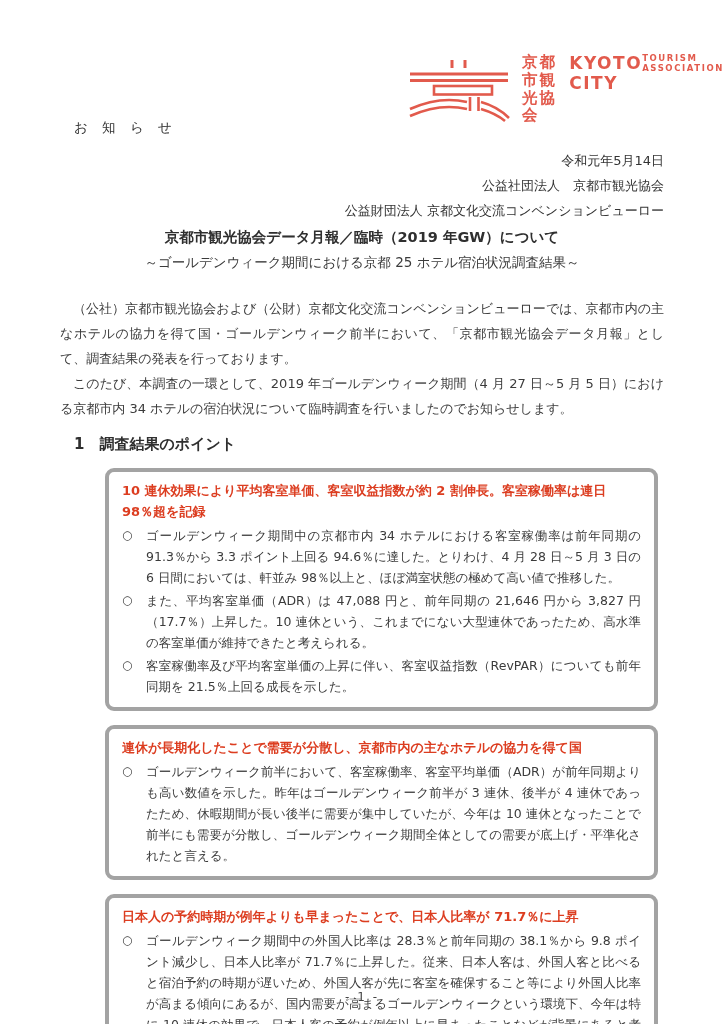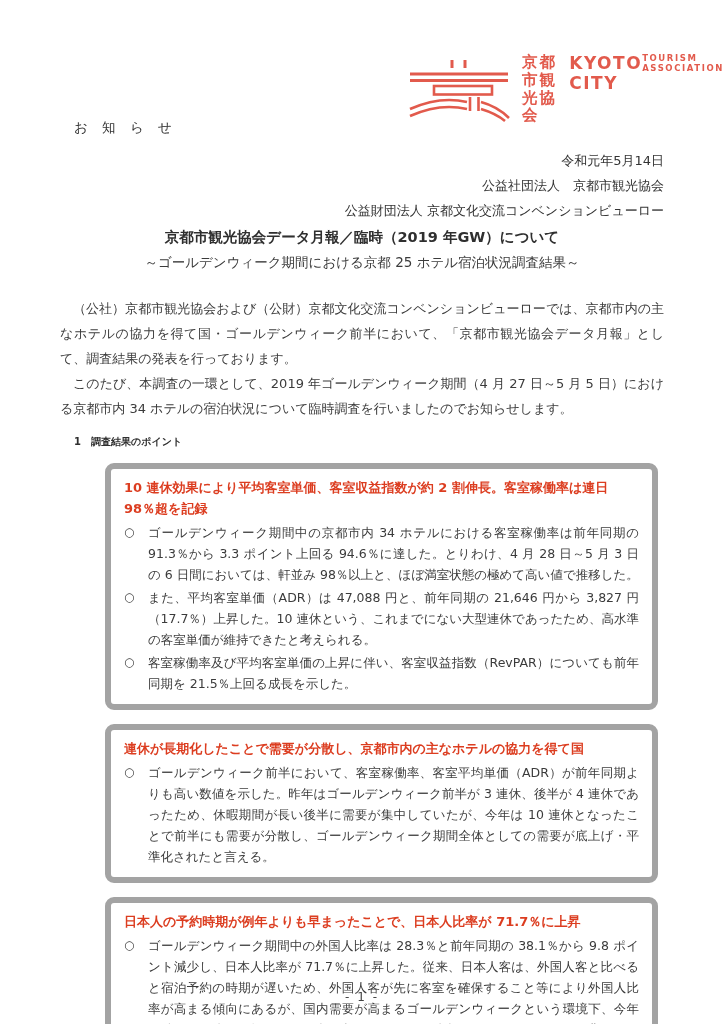--- a/index.html
+++ b/index.html
@@ -78,30 +78,30 @@
     width:604px;
   }
   .content p.intro{
     margin:0;
     font-size:13px;
     line-height:25px;
     text-align:justify;
   }
   .section-heading{
     margin:14px 0 0 14px;
-    font-size:10px;
+    font-size:15px;
     font-weight:bold;
     color:#2f2f2f;
   }
   
   .point-box{
     box-sizing:border-box;
     margin:14px 0 12px 45px;
     width:553px;
-    border:6px solid #a3a3a3;
+    border:4px solid #a3a3a3;
     border-radius:9px;
     padding:8px 13px 10px 13px;
     background:#fff;
   }
   .box-headline{
     font-size:13px;
     font-weight:bold;
     color:#dc3d20;
     line-height:21px;
     margin-bottom:3px;

